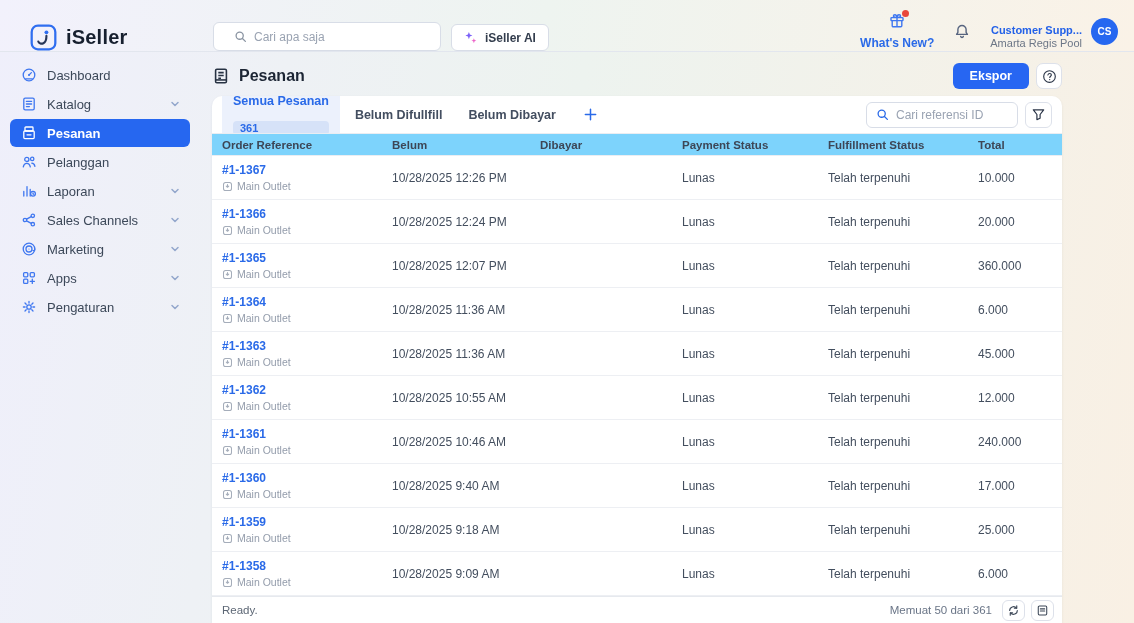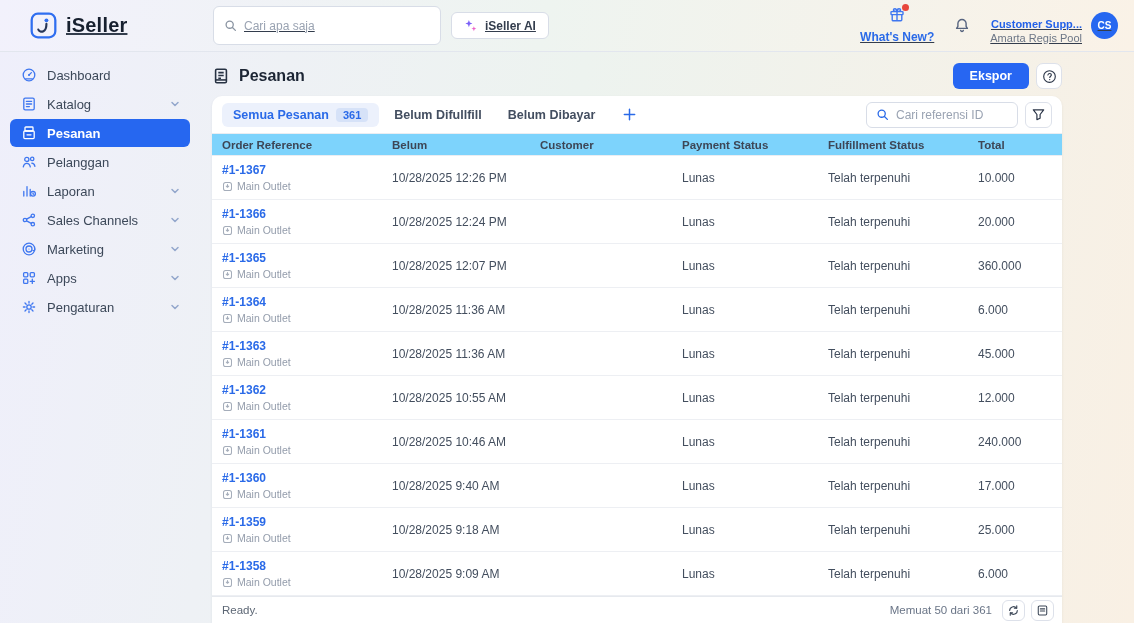--- a/index.html
+++ b/index.html
@@ -6,30 +6,29 @@
   html,body { width:1134px; height:623px; overflow:hidden; }
   body {
     font-family:"Liberation Sans","DejaVu Sans",sans-serif;
     color:#333d4d;
     background:linear-gradient(100deg,#efeffb 0%,#edf3ef 48%,#f9f0e4 100%);
   }
   .app { width:1134px; height:623px; display:flex; flex-direction:column; }
 
   
   .topbar {
-    height:52px; flex:0 0 52px; display:flex; align-items:center;
+    height:52px; flex:0 0 52px; display:flex; align-items:flex-end;
     padding:0 16px 0 30px; border-bottom:1px solid #e2e6ee;
     background:linear-gradient(100deg,#f2f1fc 0%,#eef4f0 48%,#faf2e7 100%);
-    text-decoration:underline;
   }
   .brand { display:flex; align-items:center; gap:9px; width:183px; flex:0 0 183px; }
   .brand-name { font-size:20px; font-weight:700; color:#17202f; letter-spacing:.2px; }
   .tb-search {
-    width:228px; height:39px; background:#fff; border:1px solid #d8dde7; border-radius:6px;
-    display:flex; align-items:center; gap:7px; padding:0 10px; color:#98a1b0;
+    width:228px; height:29px; background:#fff; border:1px solid #d8dde7; border-radius:6px;
+    display:flex; align-items:center; gap:7px; padding:0 20px; color:#98a1b0;
   }
   .tb-search input { border:0; outline:0; width:100%; font-size:12px; color:#333d4d;
     font-family:inherit; background:transparent; }
   .tb-search input::placeholder { color:#9aa3b2; }
   .ai-btn {
     margin-left:10px; height:27px; display:flex; align-items:center; gap:7px;
     background:#fff; border:1px solid #d8dde7; border-radius:6px; padding:0 12px;
     font-size:12px; font-weight:600; color:#333d4d; cursor:pointer;
   }
   .tb-right { margin-left:auto; display:flex; align-items:center; gap:20px; }
@@ -76,22 +75,22 @@
   .btn-help { width:26px; height:26px; background:#fff; border:1px solid #dde1ea;
     border-radius:7px; display:flex; align-items:center; justify-content:center;
     font-size:13px; color:#2b3547; cursor:pointer; }
 
   
   .card { flex:1; background:#fff; border-radius:10px 10px 0 0;
     box-shadow:0 1px 3px rgba(30,40,70,.07); display:flex; flex-direction:column;
     min-height:0; overflow:hidden; }
   .tabbar { height:37px; flex:0 0 37px; display:flex; align-items:center; gap:4px;
     padding:0 10px; }
-  .tab { padding:5px 11px; border-radius:6px; display:flex; gap:7px;
-    font-size:12.5px; font-weight:600; color:#434e60; cursor:pointer; }
+  .tab { padding:5px 11px; border-radius:6px; display:flex; gap:13px;
+    font-size:12.5px; font-weight:600; color:#434e60; cursor:pointer;flex-direction:column; }
   .tab.active { background:#ecf1fc; color:#2a6ae8; }
   .tab .badge { background:#d6e2f8; color:#2a6ae8; border-radius:4px;
     font-size:11px; font-weight:700; padding:1px 7px; }
   .tab-add { color:#2a6ae8; display:flex; padding:0 8px; cursor:pointer; }
   .tab-right { margin-left:auto; display:flex; align-items:center; gap:7px; }
   .tbl-search { width:152px; height:26px; border:1px solid #d8dde7; border-radius:6px;
     display:flex; align-items:center; gap:7px; padding:0 9px; color:#2a6ae8; background:#fff; }
   .tbl-search input { border:0; outline:0; width:100%; font-size:12px;
     font-family:inherit; background:transparent; color:#333d4d; }
   .tbl-search input::placeholder { color:#9aa3b2; }
@@ -382,21 +381,21 @@
                   <path d="M2.5 3h11L9.7 8v4l-3.4 1.4V8z"></path>
                 </svg>
               </span>
             </button>
           </div>
         </div>
 
         <div class="thead grid-cols">
             <div class="th">Order Reference</div>
             <div class="th">Belum</div>
-            <div class="th">Customer</div>
+            <div class="th">Dibayar</div>
             <div class="th">Payment Status</div>
             <div class="th">Fulfillment Status</div>
             <div class="th">Total</div>
           </div>
         <div class="tbody">
             <div class="tr grid-cols">
               <div class="td cell-ref"><a class="ref-link" href="#">#1-1367</a><div class="outlet">
                   <span class="o-icon">
                     <svg width="11" height="11" viewBox="0 0 16 16" fill="none" stroke="currentColor" stroke-width="1.5" stroke-linejoin="round">
                       <rect x="2.2" y="2.2" width="11.6" height="11.6" rx="3"></rect>

